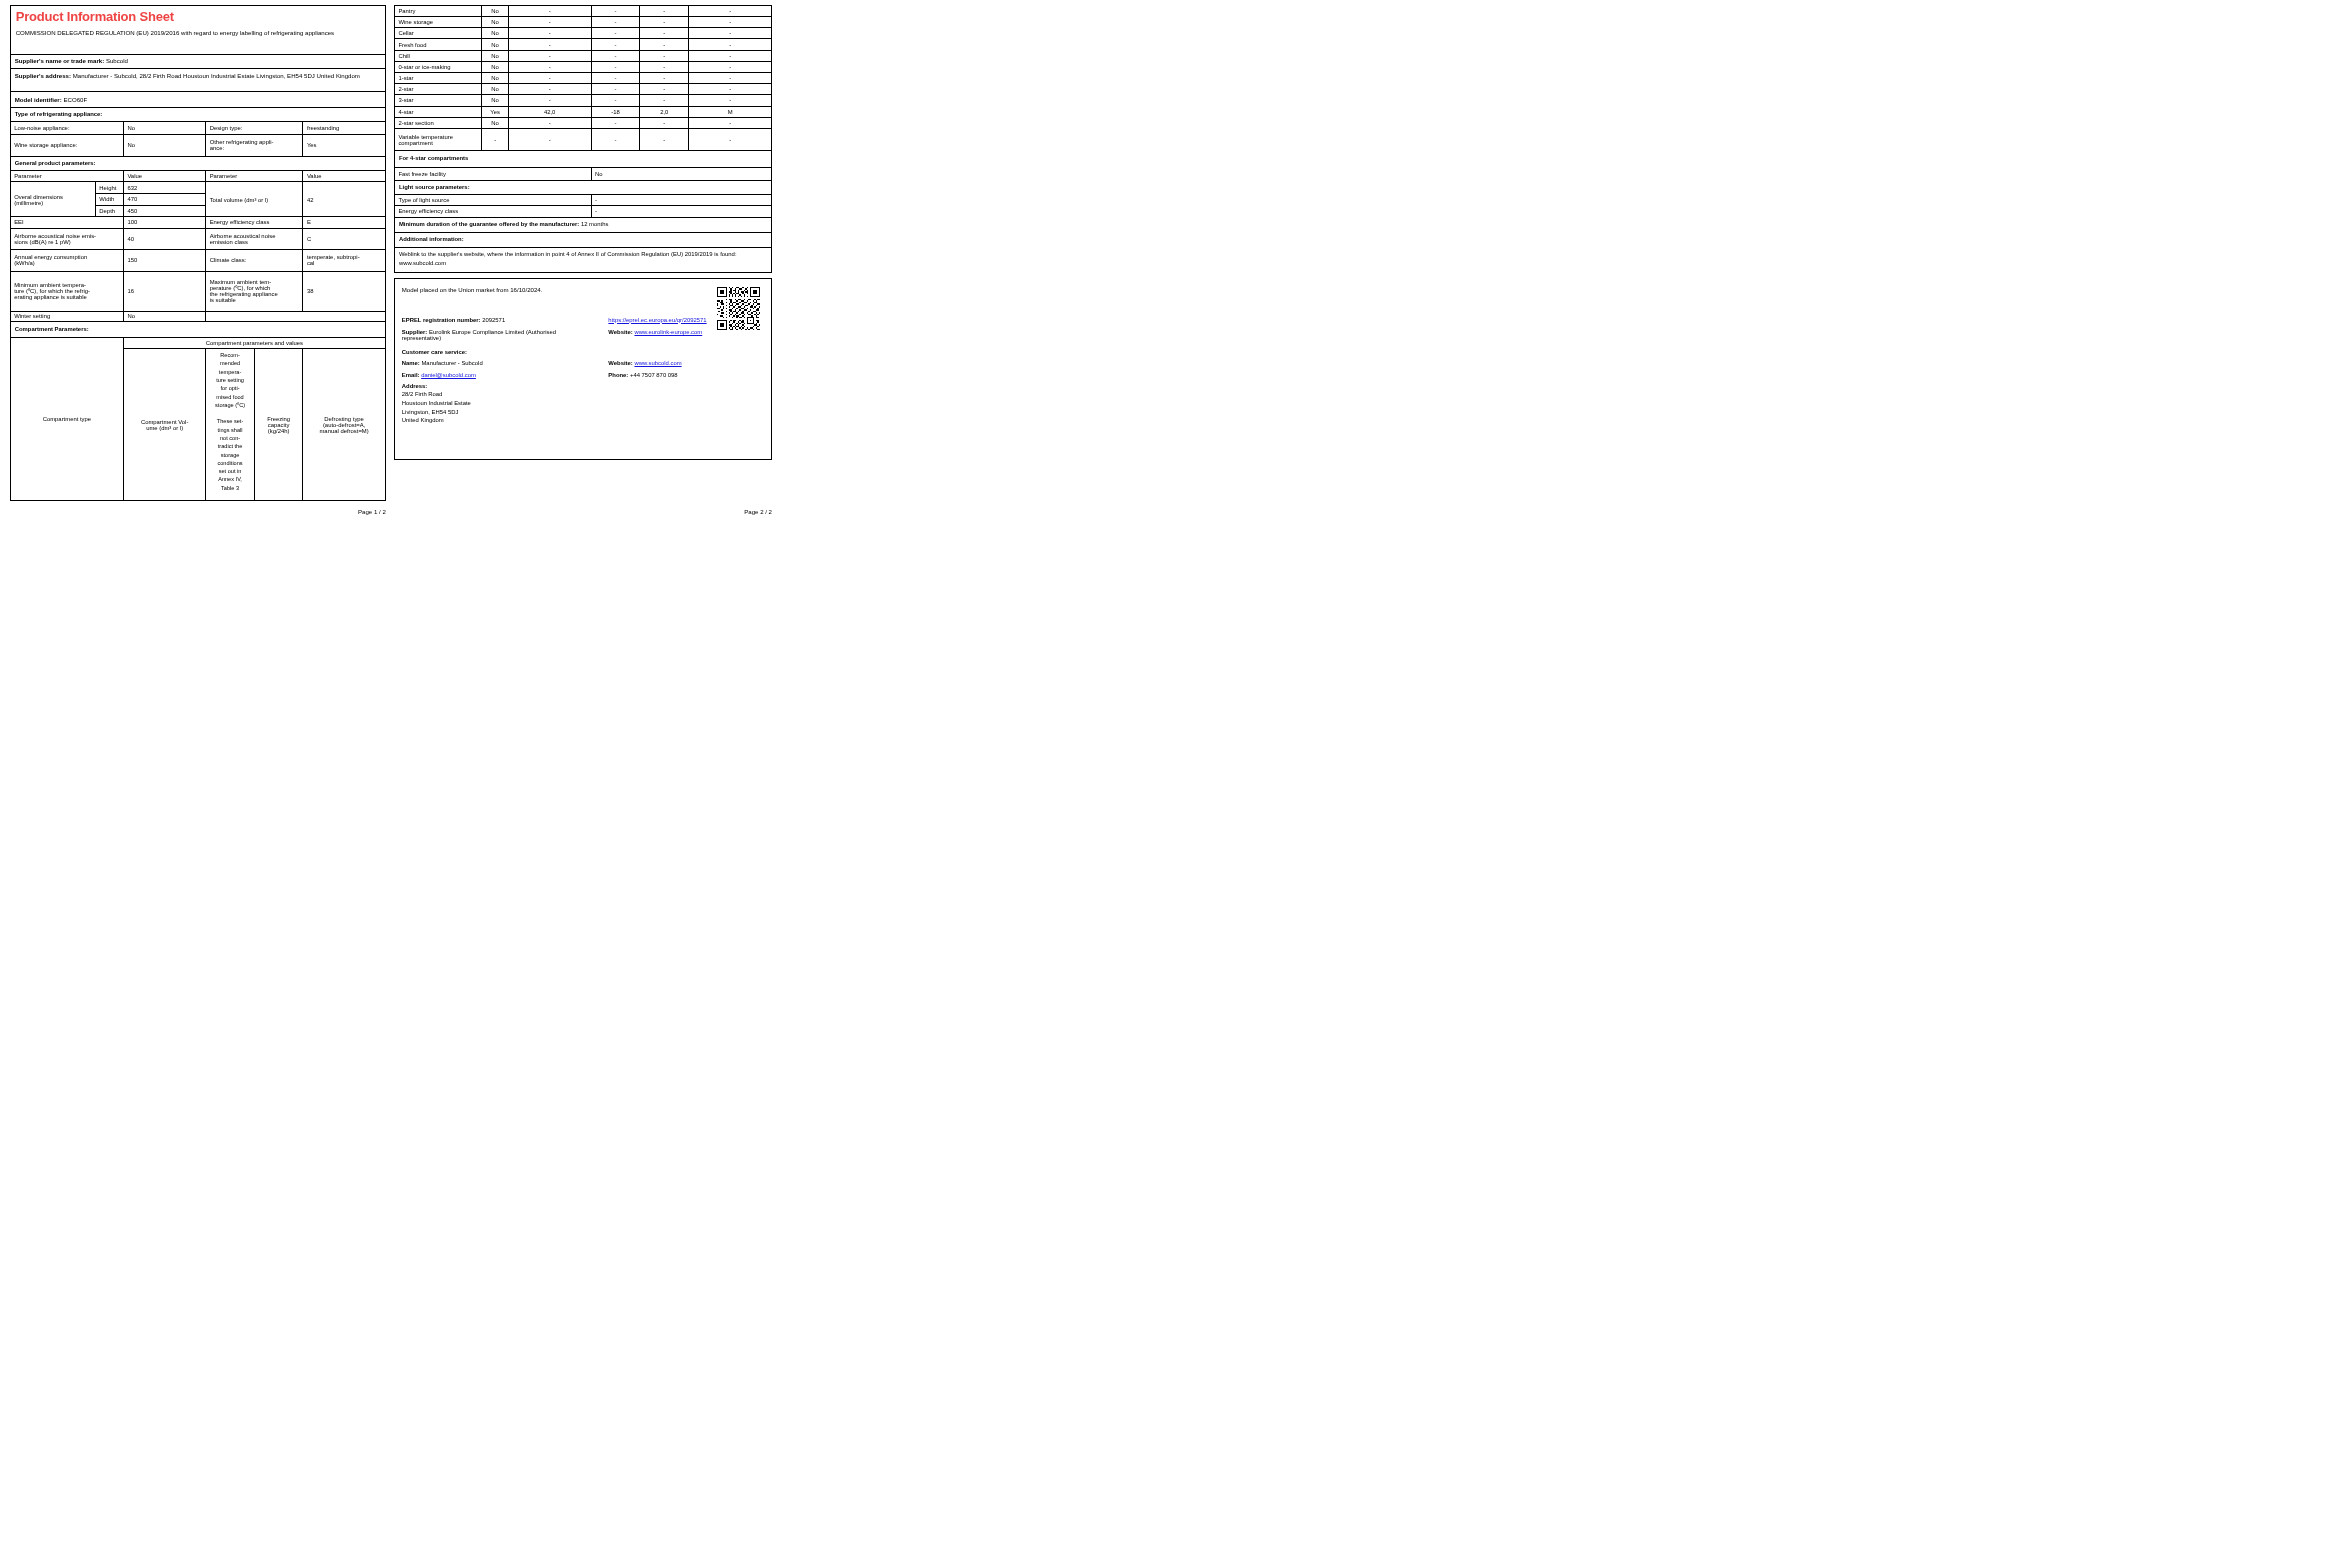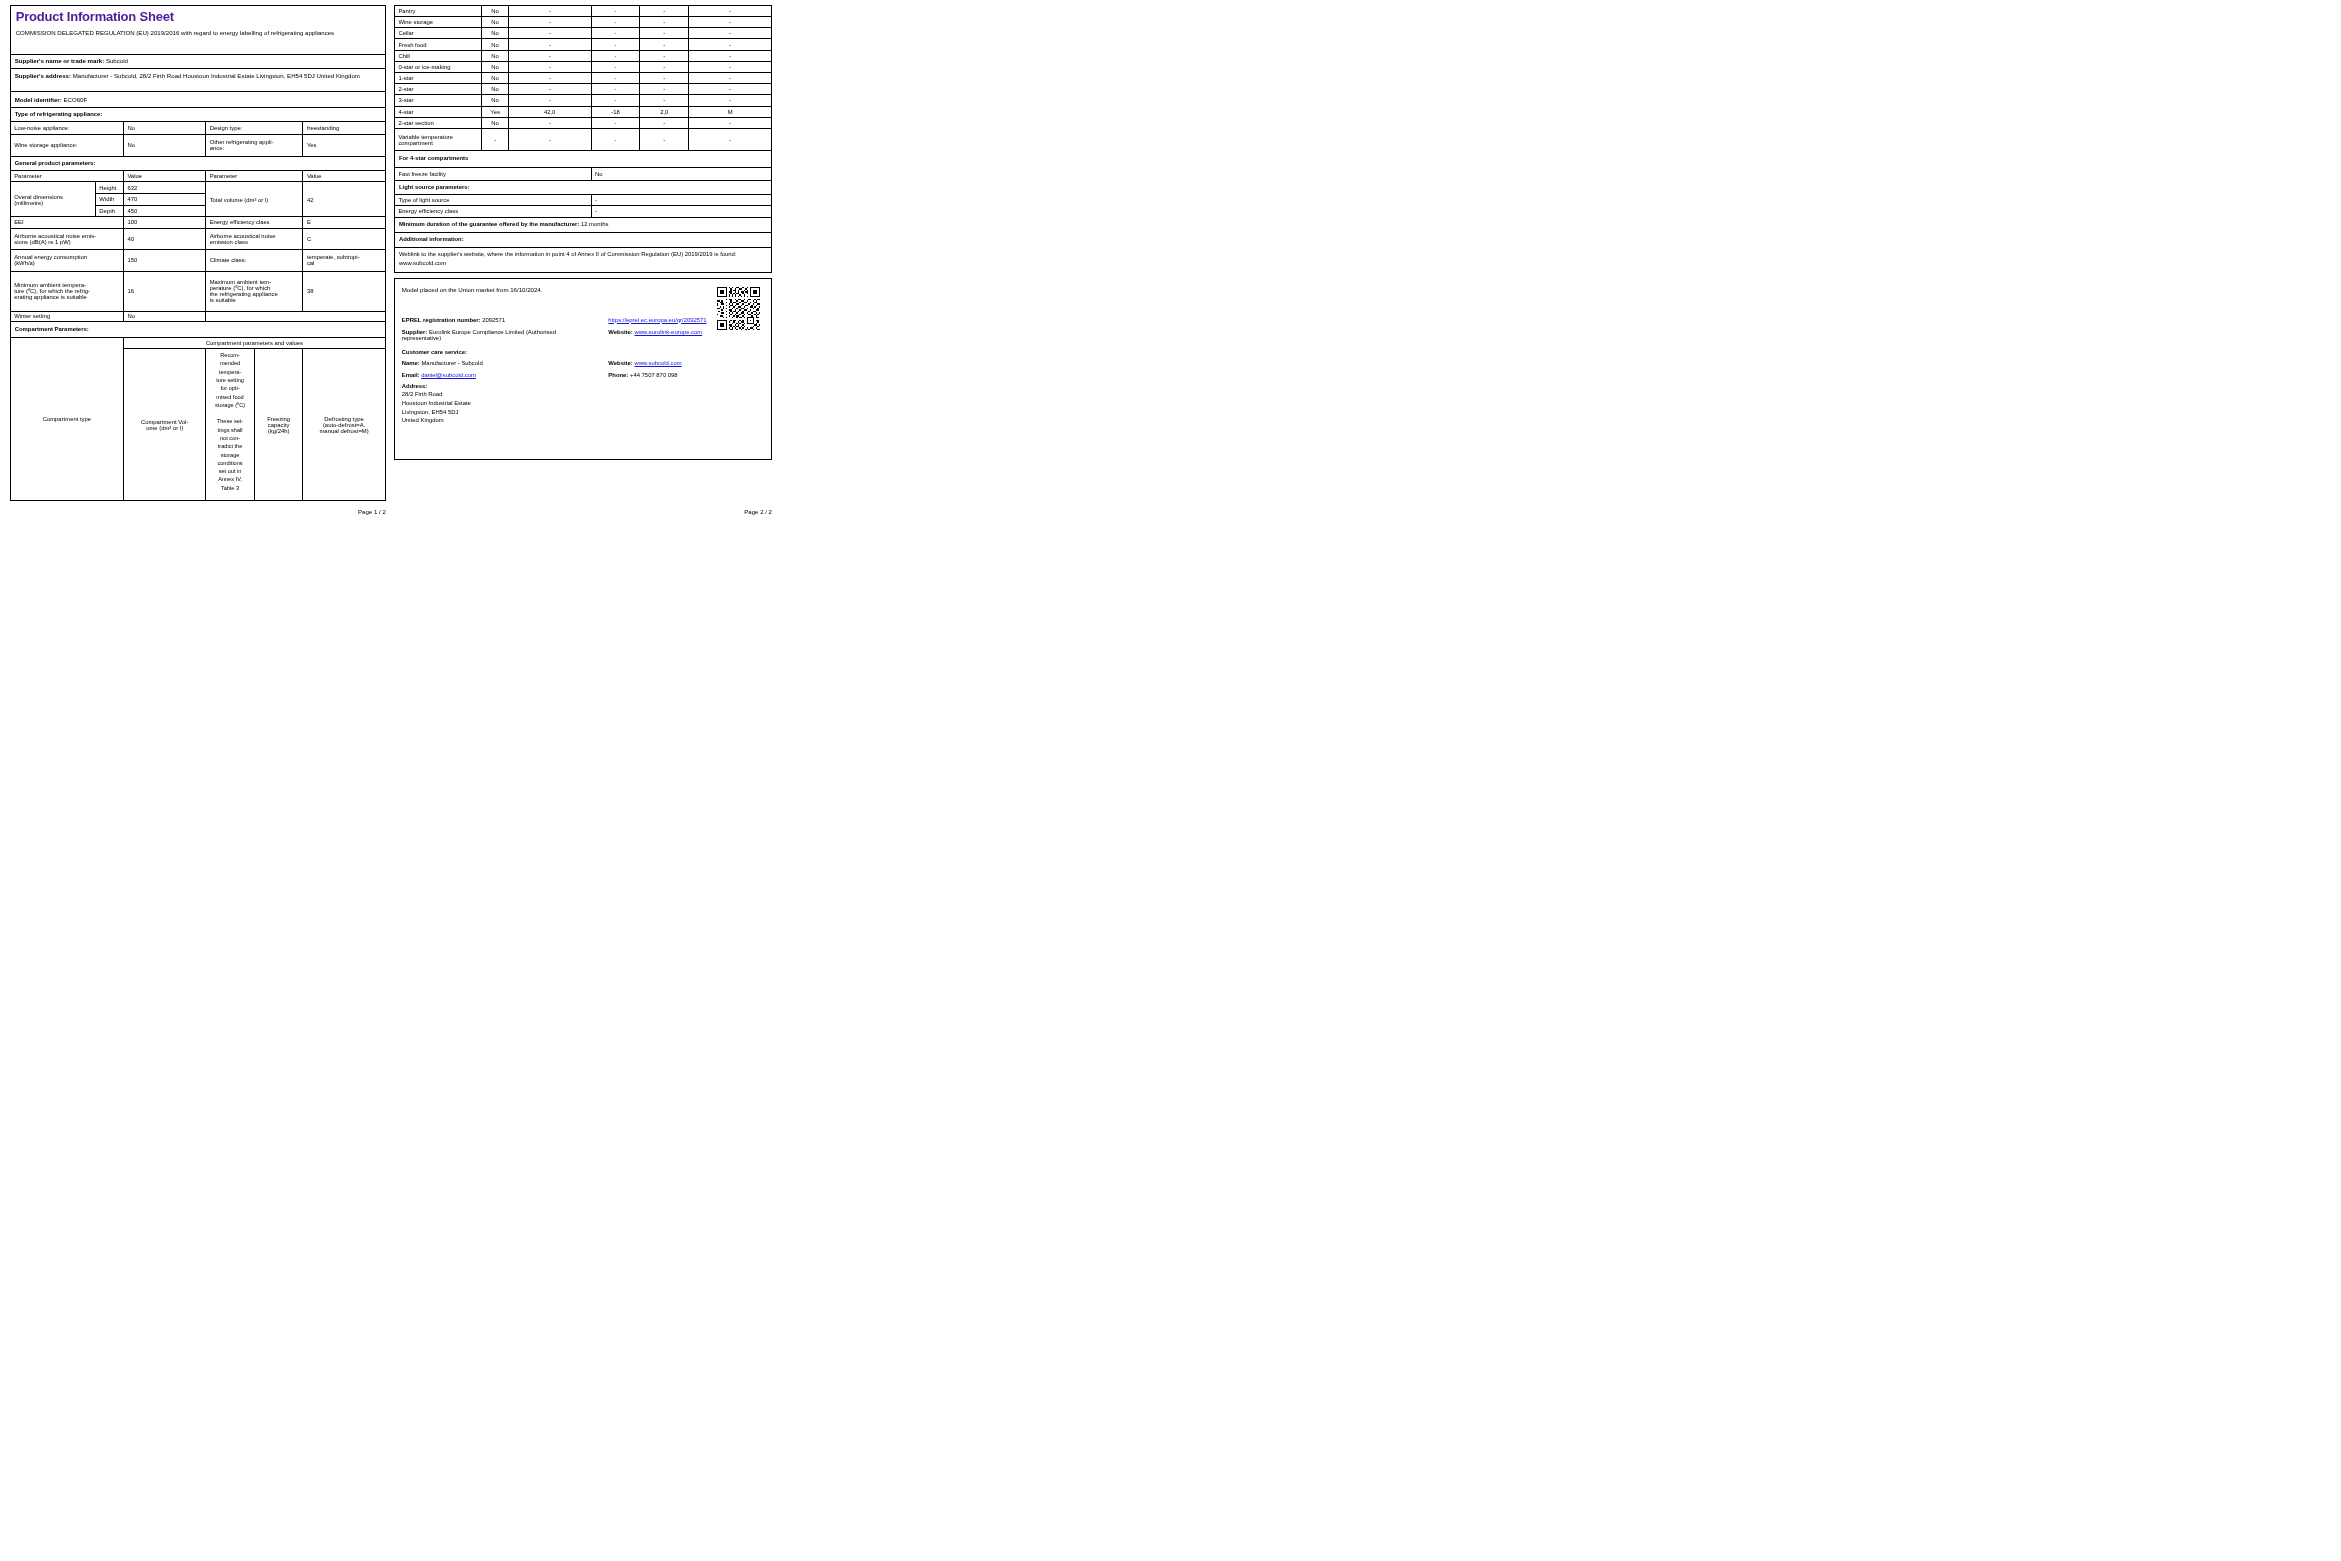--- a/index.html
+++ b/index.html
@@ -15,21 +15,21 @@
   .pre{white-space:pre-line;}
   .ctr{justify-content:center;text-align:center;}
   .full{display:block;padding:2px 3.9px;border-bottom:0.5px solid #000;box-sizing:border-box;}
   .g4{grid-template-columns:30% 22% 26% 22%;}
   .g3w{grid-template-columns:30% 22% 48%;}
   .g2h{grid-template-columns:52% 48%;}
   .rt{grid-template-columns:23% 7% 22% 13% 13% 22%;}
   .lbl{font-weight:bold;}
   .inline span{display:inline;}
   .link{color:#1414DC;text-decoration:underline;cursor:pointer;}
-  #title{color:#4c1d95;font-size:13px;font-weight:bold;letter-spacing:-0.2px;}
+  #title{color:#ef4444;font-size:13px;font-weight:bold;letter-spacing:-0.2px;}
   .hrow{font-weight:bold;}
   
   #dims{grid-template-columns:22.5% 7.5% 22% 26% 22%;grid-template-rows:11.7px 11.7px 11.2px;}
   #dims .c{border-left:0.5px solid #000;padding:0.5px 3.4px;display:flex;align-items:center;box-sizing:border-box;}
   
   #compHead{grid-template-columns:30% 22% 13% 13% 22%;grid-template-rows:11.2px 151px;border-bottom:none;}
   #compHead .c{border-left:0.5px solid #000;box-sizing:border-box;padding:1px 2.9px;}
   
   #infoBox{position:absolute;left:0;top:273px;width:378px;height:182px;border:1px solid #000;box-sizing:border-box;padding:5.9px 6.8px;}
   .boxRow{display:grid;grid-template-columns:57% 43%;align-items:start;}

